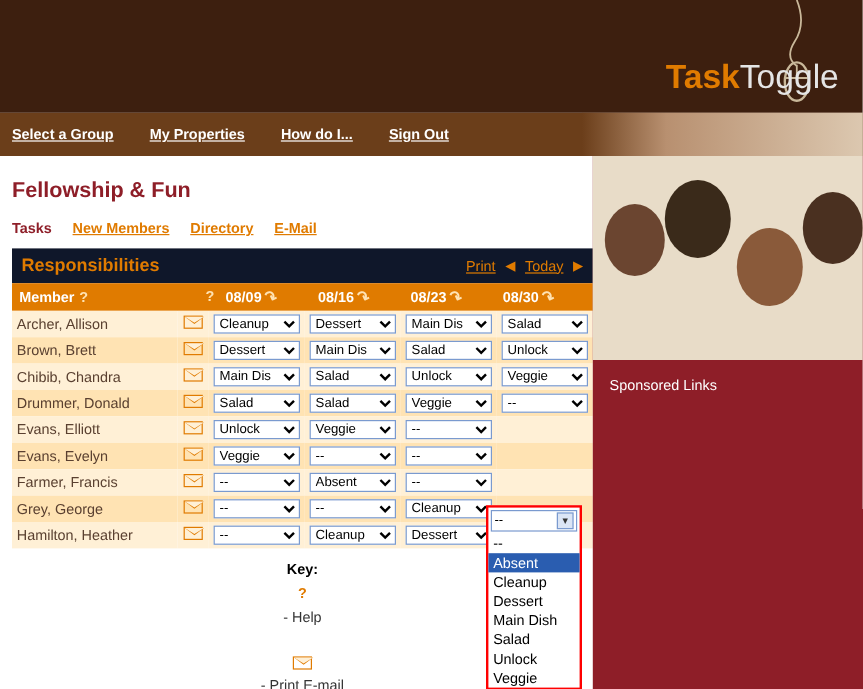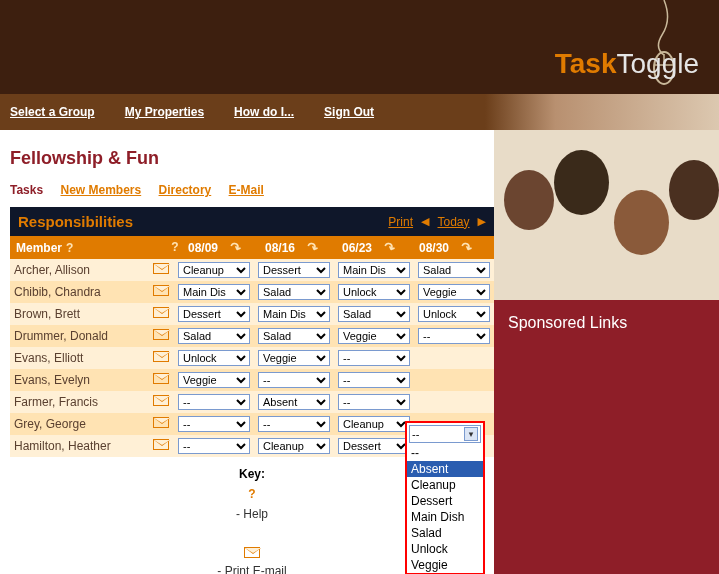--- a/index.html
+++ b/index.html
@@ -8,34 +8,34 @@
   .logo { position: absolute; right: 20px; top: 48px; font-size: 28px; font-weight: bold; }
   .logo .task { color: #e07b00; }
   .logo .toggle { color: #e5e5e5; font-weight: normal; }
   .mouse-cord { position: absolute; right: 35px; top: 0; }
   .navbar { background: #6b3e1a; height: 36px; display: flex; align-items: center; padding-left: 10px; gap: 30px; position: relative; }
   .navbar a { color: #fff; font-weight: bold; text-decoration: underline; font-size: 12px; }
   .content-wrap { display: flex; }
   .main { flex: 0 0 485px; padding: 18px 0 0 10px; }
   .sidebar { flex: 1; background: #8e1e28; color: #fff; }
   .sidebar-img { width: 100%; height: 170px; background: #e8dcc8; position: relative; overflow: hidden; }
-  .sponsored { padding: 14px; font-size: 16px; }
+  .sponsored { padding: 14px; font-size: 12px; }
   h1.page-title { color: #8e1e28; font-size: 18px; margin-bottom: 14px; }
   .subnav { margin-bottom: 10px; font-size: 12px; font-weight: bold; }
   .subnav a { color: #e07b00; text-decoration: underline; margin-right: 14px; }
   .subnav .current { color: #8e1e28; text-decoration: none; }
   .section-bar { background: #0f172a; padding: 6px 8px; display: flex; align-items: center; justify-content: space-between; }
   .section-bar .title { color: #e07b00; font-weight: bold; font-size: 15px; }
   .section-bar .right { display:flex; align-items:center; gap:8px; font-size:12px; }
   .section-bar .right a { color:#e07b00; text-decoration:underline; }
   .tri { color:#e07b00; font-size:11px; }
   .colhead { background: #e07b00; color: #fff; font-weight: bold; font-size: 12px; display:flex; }
   .colhead .mcol { width: 154px; padding: 4px 6px; display:flex; align-items:flex-end; gap:4px;}
   .colhead .ecol { width: 22px; padding:4px 0; text-align:center;}
-  .colhead .dcol { width: 77px; padding: 4px 2px; display:flex; align-items:center; gap:12px;}
+  .colhead .dcol { width: 77px; padding: 4px 2px; display:flex; align-items:center; gap:2px;}
   .help-q { color: #ffe3b3; font-weight: bold; }
   .hist { display:inline-block; transform: scaleX(-1) rotate(-20deg); color:#ffe3b3; font-size:13px;}
   table.tasks { border-collapse: collapse; width: 100%; }
   table.tasks tr:nth-child(odd) td { background: #fff0d6; }
   table.tasks tr:nth-child(even) td { background: #ffe3b3; }
   table.tasks td { padding: 3px 4px; font-size: 12px; color: #5a4030; vertical-align: middle; }
   td.member { width: 146px; }
   td.email { width: 26px; text-align:center; }
   .mail-icon { display:inline-block; width:16px; height:11px; border:1.5px solid #e07b00; position:relative; }
   .mail-icon::before { content:''; position:absolute; left:0; top:0; width:0; height:0; border-left:8px solid transparent; border-right:8px solid transparent; border-top:6px solid #e07b00; }
@@ -112,54 +112,54 @@
       <div class="ecol"><span class="help-q">?</span></div>
       <div class="dcol">
           <span>08/09</span> 
           <span class="hist">↶</span>
         </div>
       <div class="dcol">
           <span>08/16</span> 
           <span class="hist">↶</span>
         </div>
       <div class="dcol">
-          <span>06/23</span> 
+          <span>08/23</span> 
           <span class="hist">↶</span>
         </div>
       <div class="dcol">
           <span>08/30</span> 
           <span class="hist">↶</span>
         </div>
     </div>
 
     <table class="tasks">
       <tbody id="task-body">
           <tr>
             <td class="member">Archer, Allison</td>
             <td class="email"><span class="mail-icon"></span></td>
             <td class="sel"><select class="task-sel"><option value="--">--</option><option value="Absent">Absent</option><option value="Cleanup" selected="">Cleanup</option><option value="Dessert">Dessert</option><option value="Main Dish">Main Dis</option><option value="Salad">Salad</option><option value="Unlock">Unlock</option><option value="Veggie">Veggie</option></select></td>
             <td class="sel"><select class="task-sel"><option value="--">--</option><option value="Absent">Absent</option><option value="Cleanup">Cleanup</option><option value="Dessert" selected="">Dessert</option><option value="Main Dish">Main Dis</option><option value="Salad">Salad</option><option value="Unlock">Unlock</option><option value="Veggie">Veggie</option></select></td>
             <td class="sel"><select class="task-sel"><option value="--">--</option><option value="Absent">Absent</option><option value="Cleanup">Cleanup</option><option value="Dessert">Dessert</option><option value="Main Dish" selected="">Main Dis</option><option value="Salad">Salad</option><option value="Unlock">Unlock</option><option value="Veggie">Veggie</option></select></td>
             <td class="sel"><select class="task-sel"><option value="--">--</option><option value="Absent">Absent</option><option value="Cleanup">Cleanup</option><option value="Dessert">Dessert</option><option value="Main Dish">Main Dis</option><option value="Salad" selected="">Salad</option><option value="Unlock">Unlock</option><option value="Veggie">Veggie</option></select></td>
           </tr>
           <tr>
-            <td class="member">Chibib, Chandra</td>
-            <td class="email"><span class="mail-icon"></span></td>
-            <td class="sel"><select class="task-sel"><option value="--">--</option><option value="Absent">Absent</option><option value="Cleanup">Cleanup</option><option value="Dessert">Dessert</option><option value="Main Dish" selected="">Main Dis</option><option value="Salad">Salad</option><option value="Unlock">Unlock</option><option value="Veggie">Veggie</option></select></td>
-            <td class="sel"><select class="task-sel"><option value="--">--</option><option value="Absent">Absent</option><option value="Cleanup">Cleanup</option><option value="Dessert">Dessert</option><option value="Main Dish">Main Dis</option><option value="Salad" selected="">Salad</option><option value="Unlock">Unlock</option><option value="Veggie">Veggie</option></select></td>
-            <td class="sel"><select class="task-sel"><option value="--">--</option><option value="Absent">Absent</option><option value="Cleanup">Cleanup</option><option value="Dessert">Dessert</option><option value="Main Dish">Main Dis</option><option value="Salad">Salad</option><option value="Unlock" selected="">Unlock</option><option value="Veggie">Veggie</option></select></td>
-            <td class="sel"><select class="task-sel"><option value="--">--</option><option value="Absent">Absent</option><option value="Cleanup">Cleanup</option><option value="Dessert">Dessert</option><option value="Main Dish">Main Dis</option><option value="Salad">Salad</option><option value="Unlock">Unlock</option><option value="Veggie" selected="">Veggie</option></select></td>
-          </tr>
-          <tr>
             <td class="member">Brown, Brett</td>
             <td class="email"><span class="mail-icon"></span></td>
             <td class="sel"><select class="task-sel"><option value="--">--</option><option value="Absent">Absent</option><option value="Cleanup">Cleanup</option><option value="Dessert" selected="">Dessert</option><option value="Main Dish">Main Dis</option><option value="Salad">Salad</option><option value="Unlock">Unlock</option><option value="Veggie">Veggie</option></select></td>
             <td class="sel"><select class="task-sel"><option value="--">--</option><option value="Absent">Absent</option><option value="Cleanup">Cleanup</option><option value="Dessert">Dessert</option><option value="Main Dish" selected="">Main Dis</option><option value="Salad">Salad</option><option value="Unlock">Unlock</option><option value="Veggie">Veggie</option></select></td>
             <td class="sel"><select class="task-sel"><option value="--">--</option><option value="Absent">Absent</option><option value="Cleanup">Cleanup</option><option value="Dessert">Dessert</option><option value="Main Dish">Main Dis</option><option value="Salad" selected="">Salad</option><option value="Unlock">Unlock</option><option value="Veggie">Veggie</option></select></td>
             <td class="sel"><select class="task-sel"><option value="--">--</option><option value="Absent">Absent</option><option value="Cleanup">Cleanup</option><option value="Dessert">Dessert</option><option value="Main Dish">Main Dis</option><option value="Salad">Salad</option><option value="Unlock" selected="">Unlock</option><option value="Veggie">Veggie</option></select></td>
+          </tr>
+          <tr>
+            <td class="member">Chibib, Chandra</td>
+            <td class="email"><span class="mail-icon"></span></td>
+            <td class="sel"><select class="task-sel"><option value="--">--</option><option value="Absent">Absent</option><option value="Cleanup">Cleanup</option><option value="Dessert">Dessert</option><option value="Main Dish" selected="">Main Dis</option><option value="Salad">Salad</option><option value="Unlock">Unlock</option><option value="Veggie">Veggie</option></select></td>
+            <td class="sel"><select class="task-sel"><option value="--">--</option><option value="Absent">Absent</option><option value="Cleanup">Cleanup</option><option value="Dessert">Dessert</option><option value="Main Dish">Main Dis</option><option value="Salad" selected="">Salad</option><option value="Unlock">Unlock</option><option value="Veggie">Veggie</option></select></td>
+            <td class="sel"><select class="task-sel"><option value="--">--</option><option value="Absent">Absent</option><option value="Cleanup">Cleanup</option><option value="Dessert">Dessert</option><option value="Main Dish">Main Dis</option><option value="Salad">Salad</option><option value="Unlock" selected="">Unlock</option><option value="Veggie">Veggie</option></select></td>
+            <td class="sel"><select class="task-sel"><option value="--">--</option><option value="Absent">Absent</option><option value="Cleanup">Cleanup</option><option value="Dessert">Dessert</option><option value="Main Dish">Main Dis</option><option value="Salad">Salad</option><option value="Unlock">Unlock</option><option value="Veggie" selected="">Veggie</option></select></td>
           </tr>
           <tr>
             <td class="member">Drummer, Donald</td>
             <td class="email"><span class="mail-icon"></span></td>
             <td class="sel"><select class="task-sel"><option value="--">--</option><option value="Absent">Absent</option><option value="Cleanup">Cleanup</option><option value="Dessert">Dessert</option><option value="Main Dish">Main Dis</option><option value="Salad" selected="">Salad</option><option value="Unlock">Unlock</option><option value="Veggie">Veggie</option></select></td>
             <td class="sel"><select class="task-sel"><option value="--">--</option><option value="Absent">Absent</option><option value="Cleanup">Cleanup</option><option value="Dessert">Dessert</option><option value="Main Dish">Main Dis</option><option value="Salad" selected="">Salad</option><option value="Unlock">Unlock</option><option value="Veggie">Veggie</option></select></td>
             <td class="sel"><select class="task-sel"><option value="--">--</option><option value="Absent">Absent</option><option value="Cleanup">Cleanup</option><option value="Dessert">Dessert</option><option value="Main Dish">Main Dis</option><option value="Salad">Salad</option><option value="Unlock">Unlock</option><option value="Veggie" selected="">Veggie</option></select></td>
             <td class="sel"><select class="task-sel"><option value="--">--</option><option value="Absent">Absent</option><option value="Cleanup">Cleanup</option><option value="Dessert">Dessert</option><option value="Main Dish">Main Dis</option><option value="Salad">Salad</option><option value="Unlock">Unlock</option><option value="Veggie">Veggie</option></select></td>
           </tr>
           <tr>

